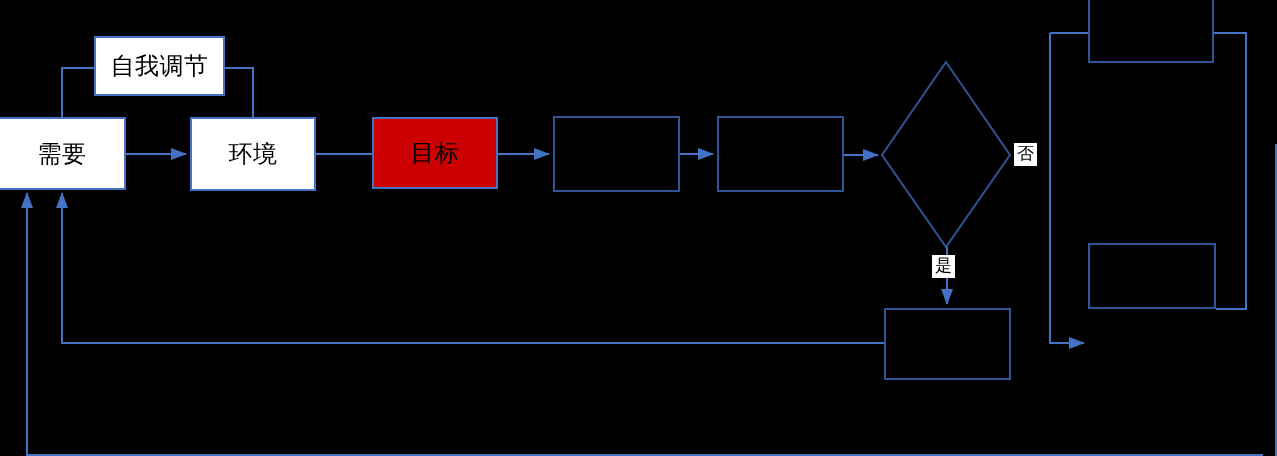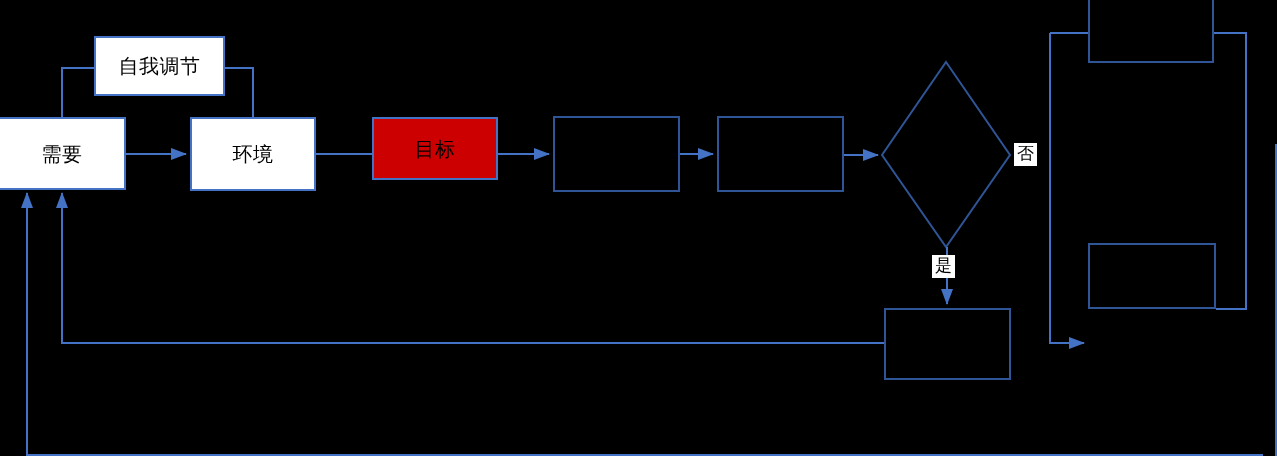--- a/index.html
+++ b/index.html
@@ -21,21 +21,21 @@
     top: 0;
     width: 1277px;
     height: 456px;
   }
   .node {
     position: absolute;
     box-sizing: border-box;
     display: flex;
     align-items: center;
     justify-content: center;
-    font-size: 20px;
+    font-size: 24px;
     line-height: 1;
     letter-spacing: 0.5px;
     color: #000000;
   }
   .node-filled-white {
     background: #ffffff;
     border: 2px solid #4472c4;
   }
   .node-filled-red {
     background: #cc0000;
@@ -113,21 +113,21 @@
   </div>
 
   <div class="node node-filled-white" style="left:-2px; top:117px; width:128px; height:73px;">
     <span>需要</span>
   </div>
 
   <div class="node node-filled-white" style="left:190px; top:117px; width:126px; height:74px;align-items:center;">
     <span>环境</span>
   </div>
 
-  <div class="node node-filled-red" style="left:372px; top:117px; width:126px; height:63px;">
+  <div class="node node-filled-red" style="left:372px; top:117px; width:126px; height:72px;">
     <span>目标</span>
   </div>
 
   <div class="node node-outline" style="left:553px; top:116px; width:127px; height:76px;">
     <span></span>
   </div>
 
   <div class="node node-outline" style="left:717px; top:116px; width:127px; height:76px;">
     <span></span>
   </div>

